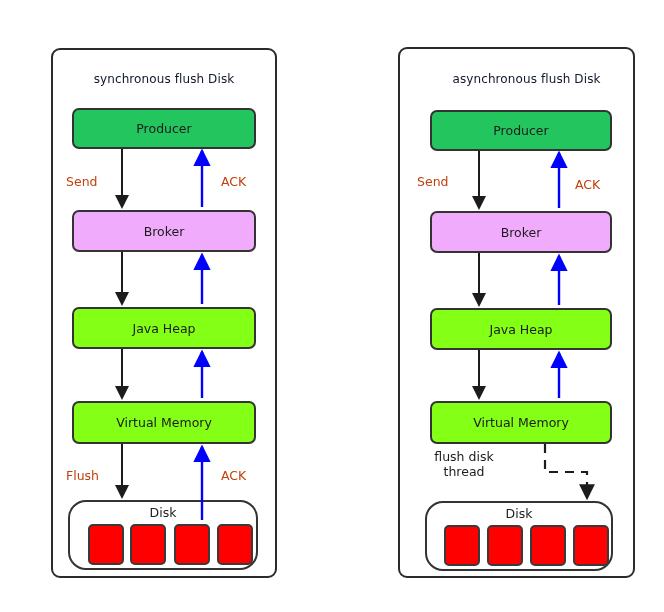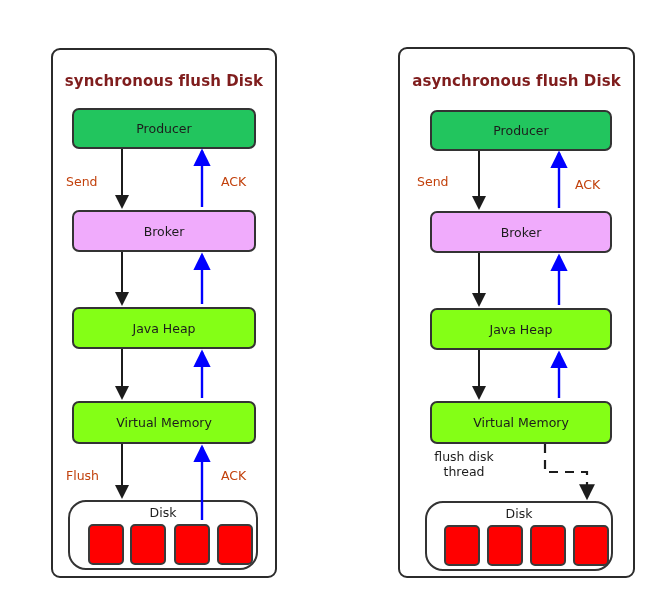--- a/index.html
+++ b/index.html
@@ -26,23 +26,23 @@
     position: absolute;
     box-sizing: border-box;
     border: 2.2px solid #2b2b2b;
     border-radius: 9px;
     background: #ffffff;
   }
   .panel-title {
     position: absolute;
     width: 100%;
     text-align: center;
-    font-size: 15px;
-    font-weight: bold;
-    color: #7f1d1d;
+    font-size: 12px;
+    font-weight: normal;
+    color: #0f172a;
     letter-spacing: 0.1px;
     white-space: nowrap;
   }
   .node {
     position: absolute;
     box-sizing: border-box;
     border: 2.2px solid #333333;
     border-radius: 7px;
     display: flex;
     align-items: center;
@@ -131,21 +131,21 @@
     <div class="disk-cell" style="left:147px; top:22px; width:36px; height:41px;"></div>
   </div>
 
   <div class="edge-label" style="left:66px; top:174px;">Send</div>
   <div class="edge-label" style="left:221px; top:174px;">ACK</div>
   <div class="edge-label" style="left:66px; top:468px;">Flush</div>
   <div class="edge-label" style="left:221px; top:468px;">ACK</div>
 
   <div class="panel" style="left:398px; top:47px; width:237px; height:531px;"></div>
 
-  <div class="panel-title" style="left:398px; top:72px; width:237px;">asynchronous flush Disk</div>
+  <div class="panel-title" style="left:408px; top:72px; width:237px;">asynchronous flush Disk</div>
 
   <div class="node producer" style="left:430px; top:110px; width:182px; height:41px;">
     <span>Producer</span>
   </div>
 
   <div class="node broker" style="left:430px; top:211px; width:182px; height:42px;">
     <span>Broker</span>
   </div>
 
   <div class="node green" style="left:430px; top:308px; width:182px; height:42px;">

